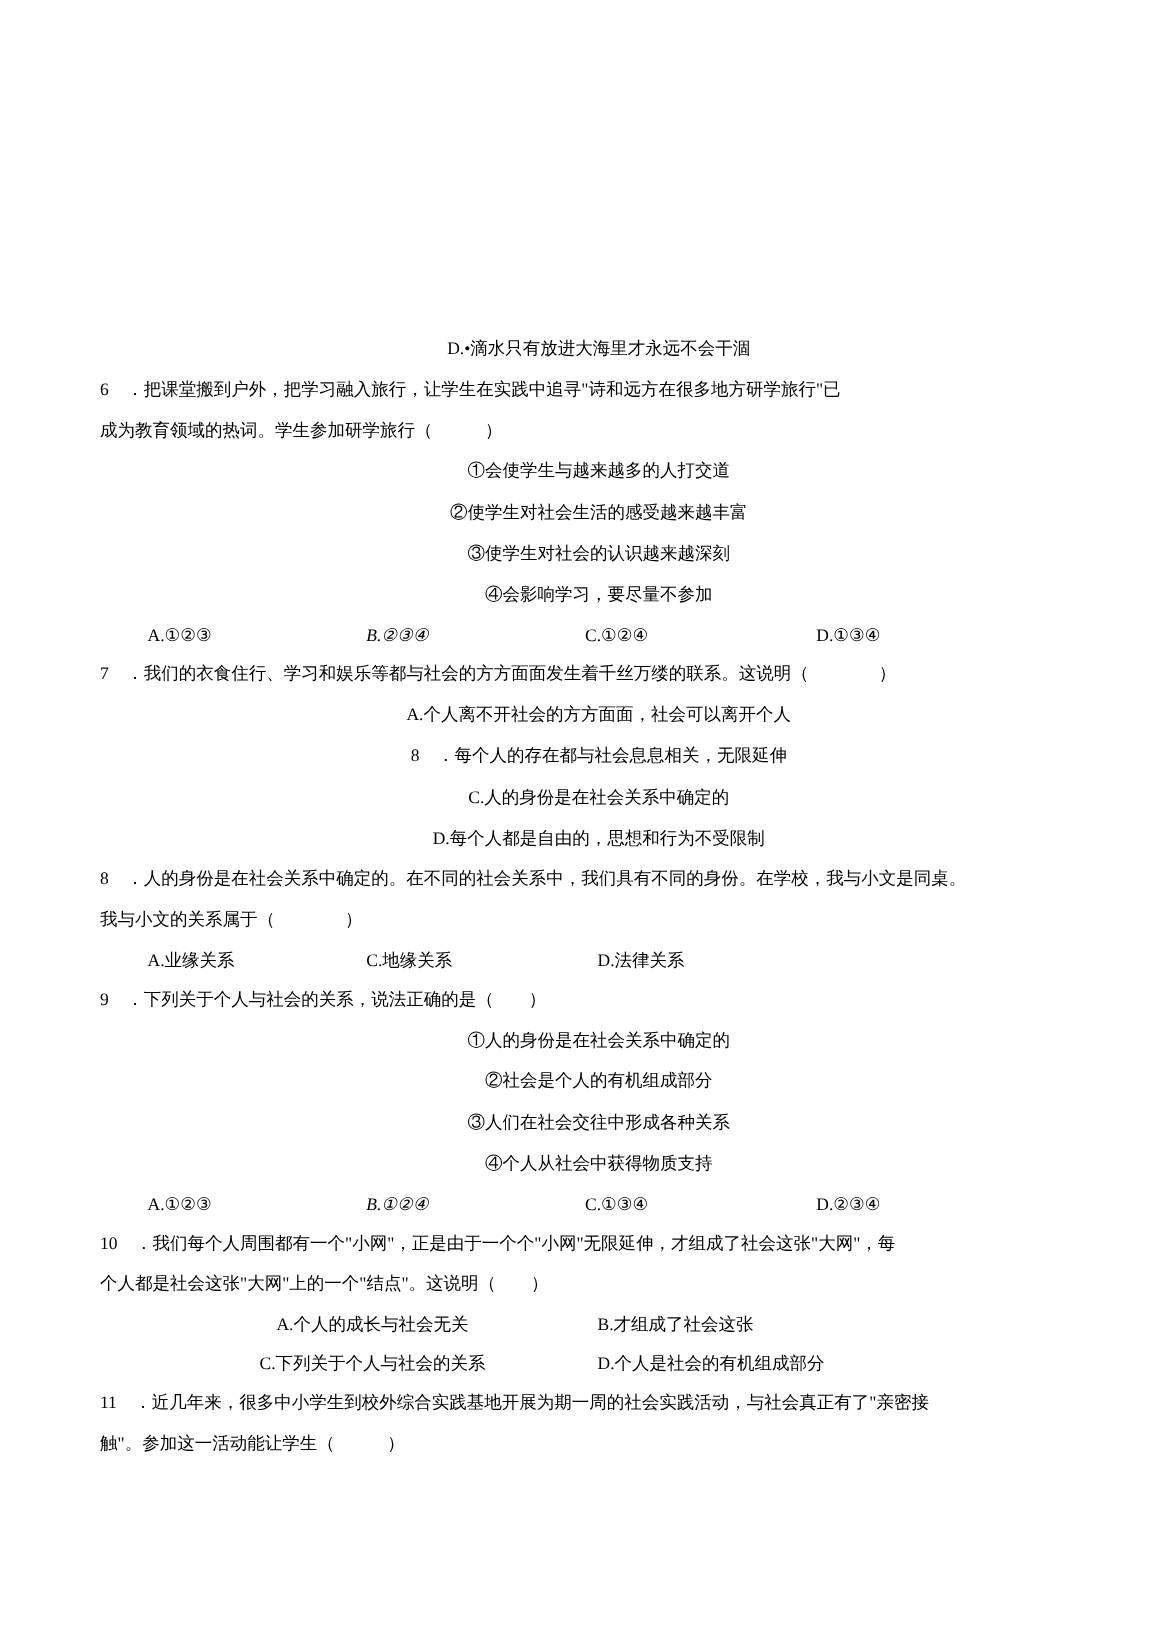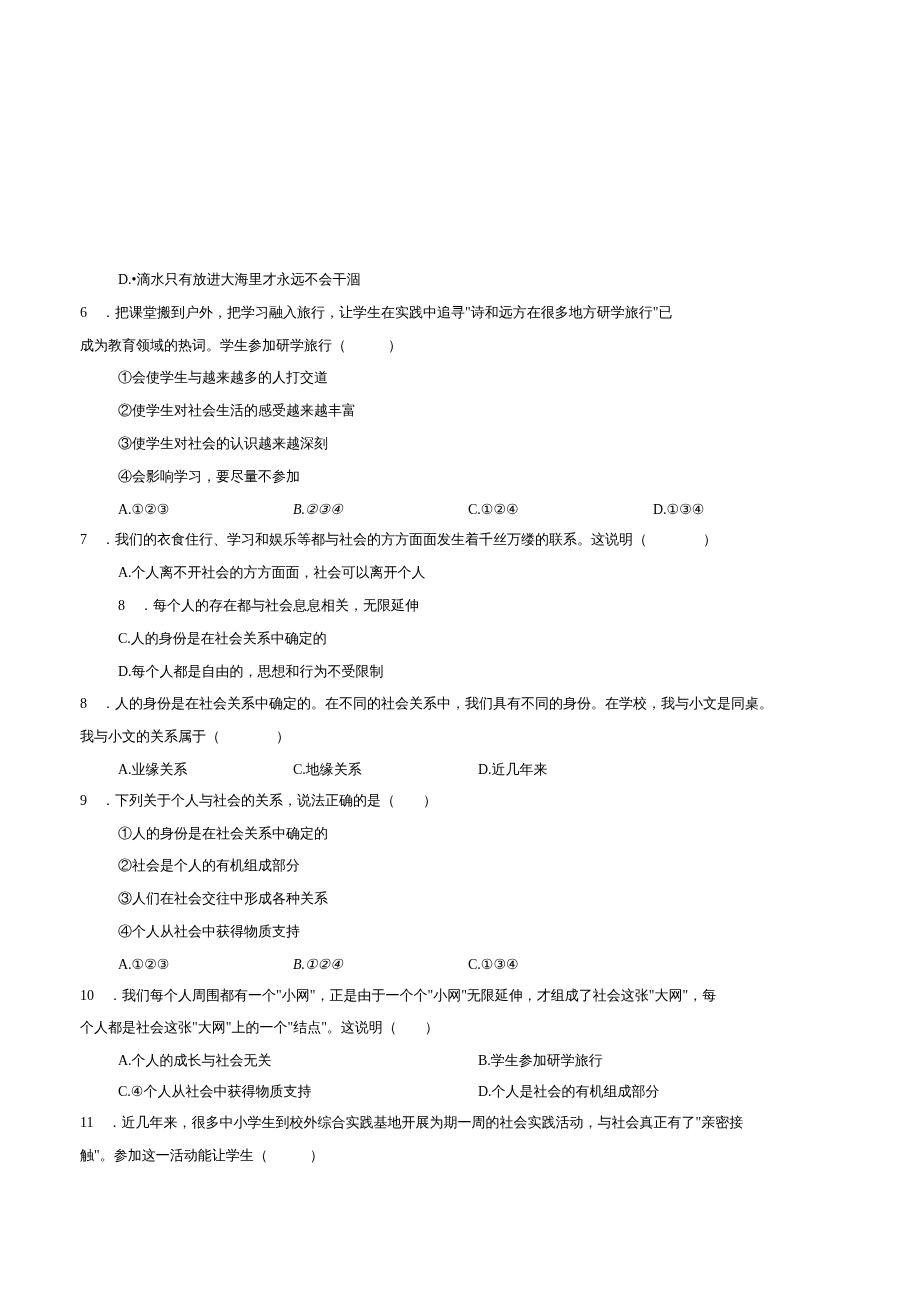--- a/index.html
+++ b/index.html
@@ -14,20 +14,21 @@
       color: #000;
       background: #fff;
       padding: 265px 80px 100px 80px;
       width: 920px;
     }
     .line {
       margin-bottom: 2px;
     }
     .indent-1 {
       padding-left: 38px;
+      text-align: center;
     }
     .options-row {
       padding-left: 38px;
       display: flex;
       align-items: center;
     }
     .option-a {
       width: 175px;
     }
     .option-b {
@@ -39,20 +40,21 @@
     }
     .option-d {
       flex: 1;
     }
     .options-row-2col {
       padding-left: 38px;
       display: flex;
     }
     .option-left {
       width: 360px;
+      text-align: center;
     }
     .option-right {
       flex: 1;
     }
   </style>
 </head>
 <body>
 
 <div class="line indent-1">D.•滴水只有放进大海里才永远不会干涸</div>
 
@@ -73,39 +75,40 @@
 <div class="line indent-1">A.个人离不开社会的方方面面，社会可以离开个人</div>
 <div class="line indent-1"><span>8</span>　<span>．每个人的存在都与社会息息相关，无限延伸</span></div>
 <div class="line indent-1">C.人的身份是在社会关系中确定的</div>
 <div class="line indent-1">D.每个人都是自由的，思想和行为不受限制</div>
 
 <div class="line"><span>8</span>　<span>．人的身份是在社会关系中确定的。在不同的社会关系中，我们具有不同的身份。在学校，我与小文是同桌。</span></div>
 <div class="line">我与小文的关系属于（　　　　）</div>
 <div class="options-row">
   <span class="option-a">A.业缘关系</span>
   <span class="option-c">C.地缘关系</span>
-  <span class="option-d">D.近几年来</span>
+  <span class="option-d">D.法律关系</span>
 </div>
 
 <div class="line"><span>9</span>　<span>．下列关于个人与社会的关系，说法正确的是（　　）</span></div>
 <div class="line indent-1">①人的身份是在社会关系中确定的</div>
 <div class="line indent-1">②社会是个人的有机组成部分</div>
 <div class="line indent-1">③人们在社会交往中形成各种关系</div>
 <div class="line indent-1">④个人从社会中获得物质支持</div>
 <div class="options-row">
   <span class="option-a">A.①②③</span>
   <span class="option-b">B.①②④</span>
   <span class="option-c">C.①③④</span>
+  <span class="option-d">D.②③④</span>
 </div>
 
 <div class="line"><span>10</span>　<span>．我们每个人周围都有一个"小网"，正是由于一个个"小网"无限延伸，才组成了社会这张"大网"，每</span></div>
 <div class="line">个人都是社会这张"大网"上的一个"结点"。这说明（　　）</div>
 <div class="options-row-2col">
   <span class="option-left">A.个人的成长与社会无关</span>
-  <span class="option-right">B.学生参加研学旅行</span>
+  <span class="option-right">B.才组成了社会这张</span>
 </div>
 <div class="options-row-2col">
-  <span class="option-left">C.④个人从社会中获得物质支持</span>
+  <span class="option-left">C.下列关于个人与社会的关系</span>
   <span class="option-right">D.个人是社会的有机组成部分</span>
 </div>
 
 <div class="line"><span>11</span>　<span>．近几年来，很多中小学生到校外综合实践基地开展为期一周的社会实践活动，与社会真正有了"亲密接</span></div>
 <div class="line">触"。参加这一活动能让学生（　　　）</div>
 
 </body></html>

